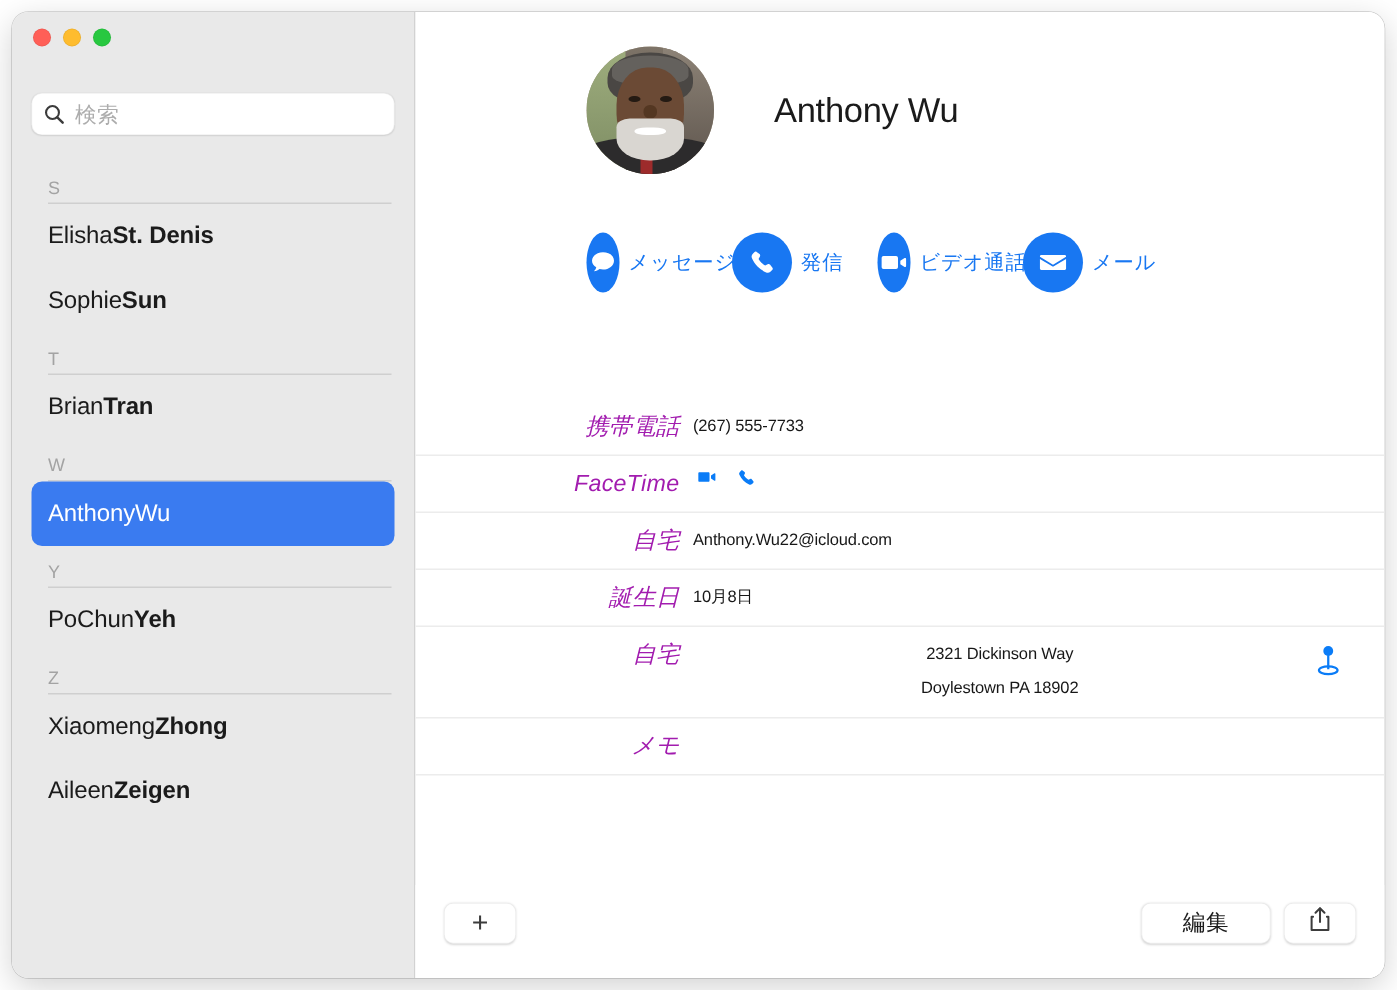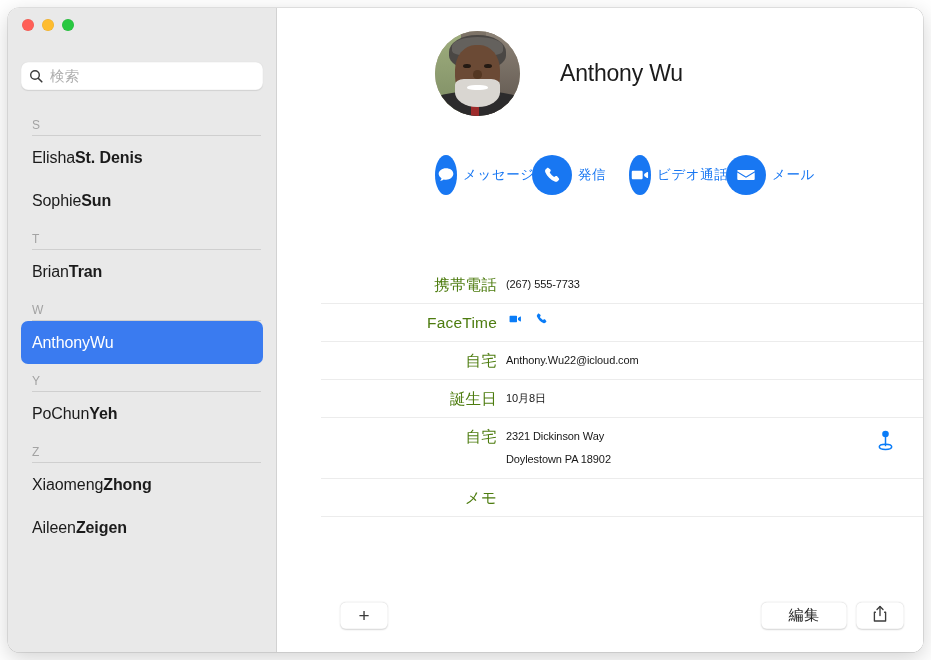--- a/index.html
+++ b/index.html
@@ -16,21 +16,20 @@
     position: absolute;
     left: 8px;
     top: 8px;
     width: 915px;
     height: 644px;
     border-radius: 11px;
     overflow: hidden;
     background: #ffffff;
     box-shadow: 0 0 0 0.5px rgba(0,0,0,0.18), 0 6px 22px rgba(0,0,0,0.18);
     display: flex;
-    gap: 44px;
   }
 
   
   #sidebar {
     width: 268px;
     height: 100%;
     background: #e9e9e9;
     position: relative;
     flex: 0 0 268px;
     border-right: 0.5px solid #d2d2d2;
@@ -217,34 +216,35 @@
     min-height: 22px;
     position: relative;
   }
   .field-row.first-row { border-top: none; }
   .field-label {
     width: 185px;
     flex: 0 0 185px;
     text-align: right;
     padding-right: 9px;
     box-sizing: border-box;
-    color: #4d7c0f;
+    color: #a21caf;
     font-size: 15.5px;
     line-height: 23px;
     letter-spacing: 0.2px;
+    font-style: italic;
   }
   .field-value {
     flex: 1 1 auto;
     color: #171717;
     font-size: 11px;
     line-height: 23px;
     letter-spacing: -0.1px;
     padding-right: 52px;
   }
-  .field-value .addr-line { display: block; }
+  .field-value .addr-line { display: block; text-align: center; }
   .facetime-icons {
     display: flex;
     align-items: center;
     gap: 9px;
     height: 23px;
   }
   .map-pin {
     position: absolute;
     right: 29px;
     top: 12px;

